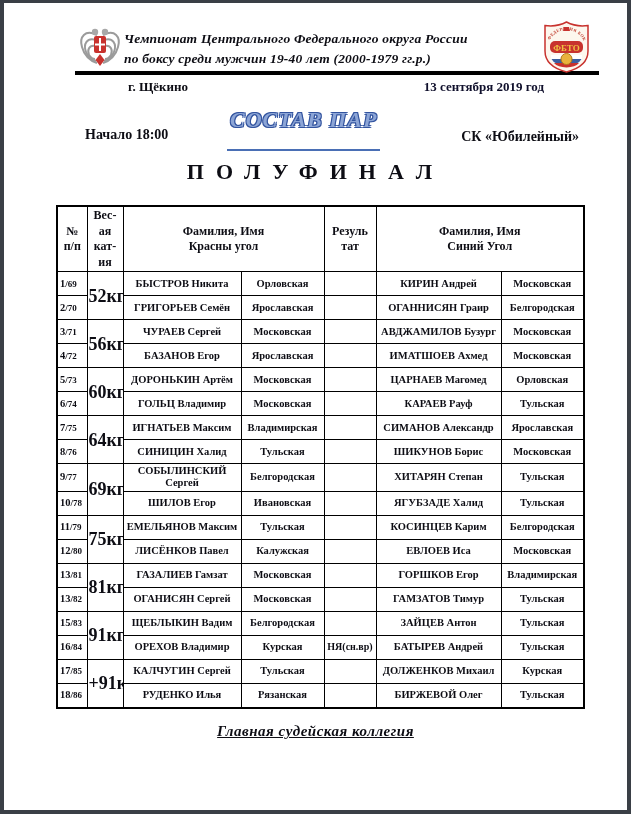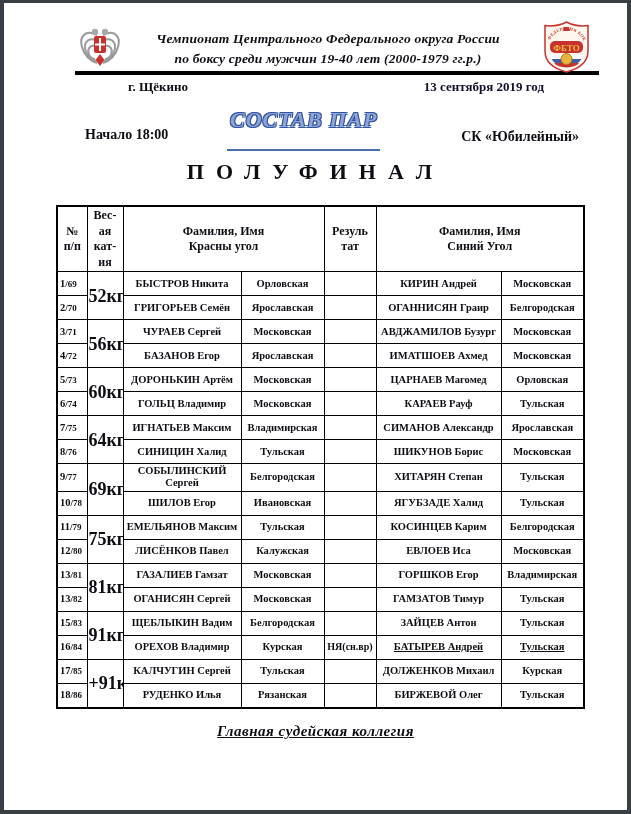--- a/index.html
+++ b/index.html
@@ -10,21 +10,21 @@
   }
   .page{
     position:absolute;left:4px;top:3px;width:623px;height:807px;
     background:#ffffff;color:#0d0d14;
   }
   
   .top{position:absolute;left:0;top:0;width:100%;height:200px;}
   .logo-left{position:absolute;left:74px;top:22px;width:44px;height:47px;}
   .logo-right{position:absolute;right:37px;top:18px;width:47px;height:52px;z-index:2;}
   .title-block{
-    position:absolute;left:120px;right:95px;top:26px;text-align:center;
+    position:absolute;left:120px;right:95px;top:26px;
     font-weight:bold;font-style:italic;font-size:13.5px;line-height:1.45;
     letter-spacing:.2px;
   }
   .thick-rule{position:absolute;left:71px;top:68px;width:524px;height:4px;background:#000;}
   .city{position:absolute;left:124px;top:76px;font-weight:bold;font-size:13px;}
   .date{position:absolute;right:83px;top:76px;font-weight:bold;font-size:13px;color:#10102c;}
   .start-label{position:absolute;left:81px;top:124px;font-weight:bold;font-size:14px;}
   .venue{position:absolute;right:48px;top:126px;font-weight:bold;font-size:14px;}
   .main-title{
     position:absolute;left:223px;top:104px;
@@ -45,21 +45,21 @@
     border:1px solid #000;text-align:center;vertical-align:middle;
     font-weight:bold;padding:1px 1px;overflow:hidden;
   }
   table{border:2px solid #000;}
   th{font-size:12px;line-height:1.3;white-space:pre-line;height:48px;}
   td{font-size:10.5px;height:21px;line-height:1.15;}
   td.col-weight{font-size:18px;}
   td.col-num{font-size:10.5px;text-align:left;padding-left:2px;}
   td.col-num .bout{font-size:9px;font-weight:bold;}
   td.col-result{font-size:10px;}
-  td.hl{text-decoration:underline;}
+  td.hl{}
   
   .footer{
     position:absolute;left:0;right:0;top:720px;text-align:center;
     font-weight:bold;font-style:italic;font-size:15px;
   }
   .footer span{text-decoration:underline;letter-spacing:.5px;}
 </style>
 </head>
 <body>
 

